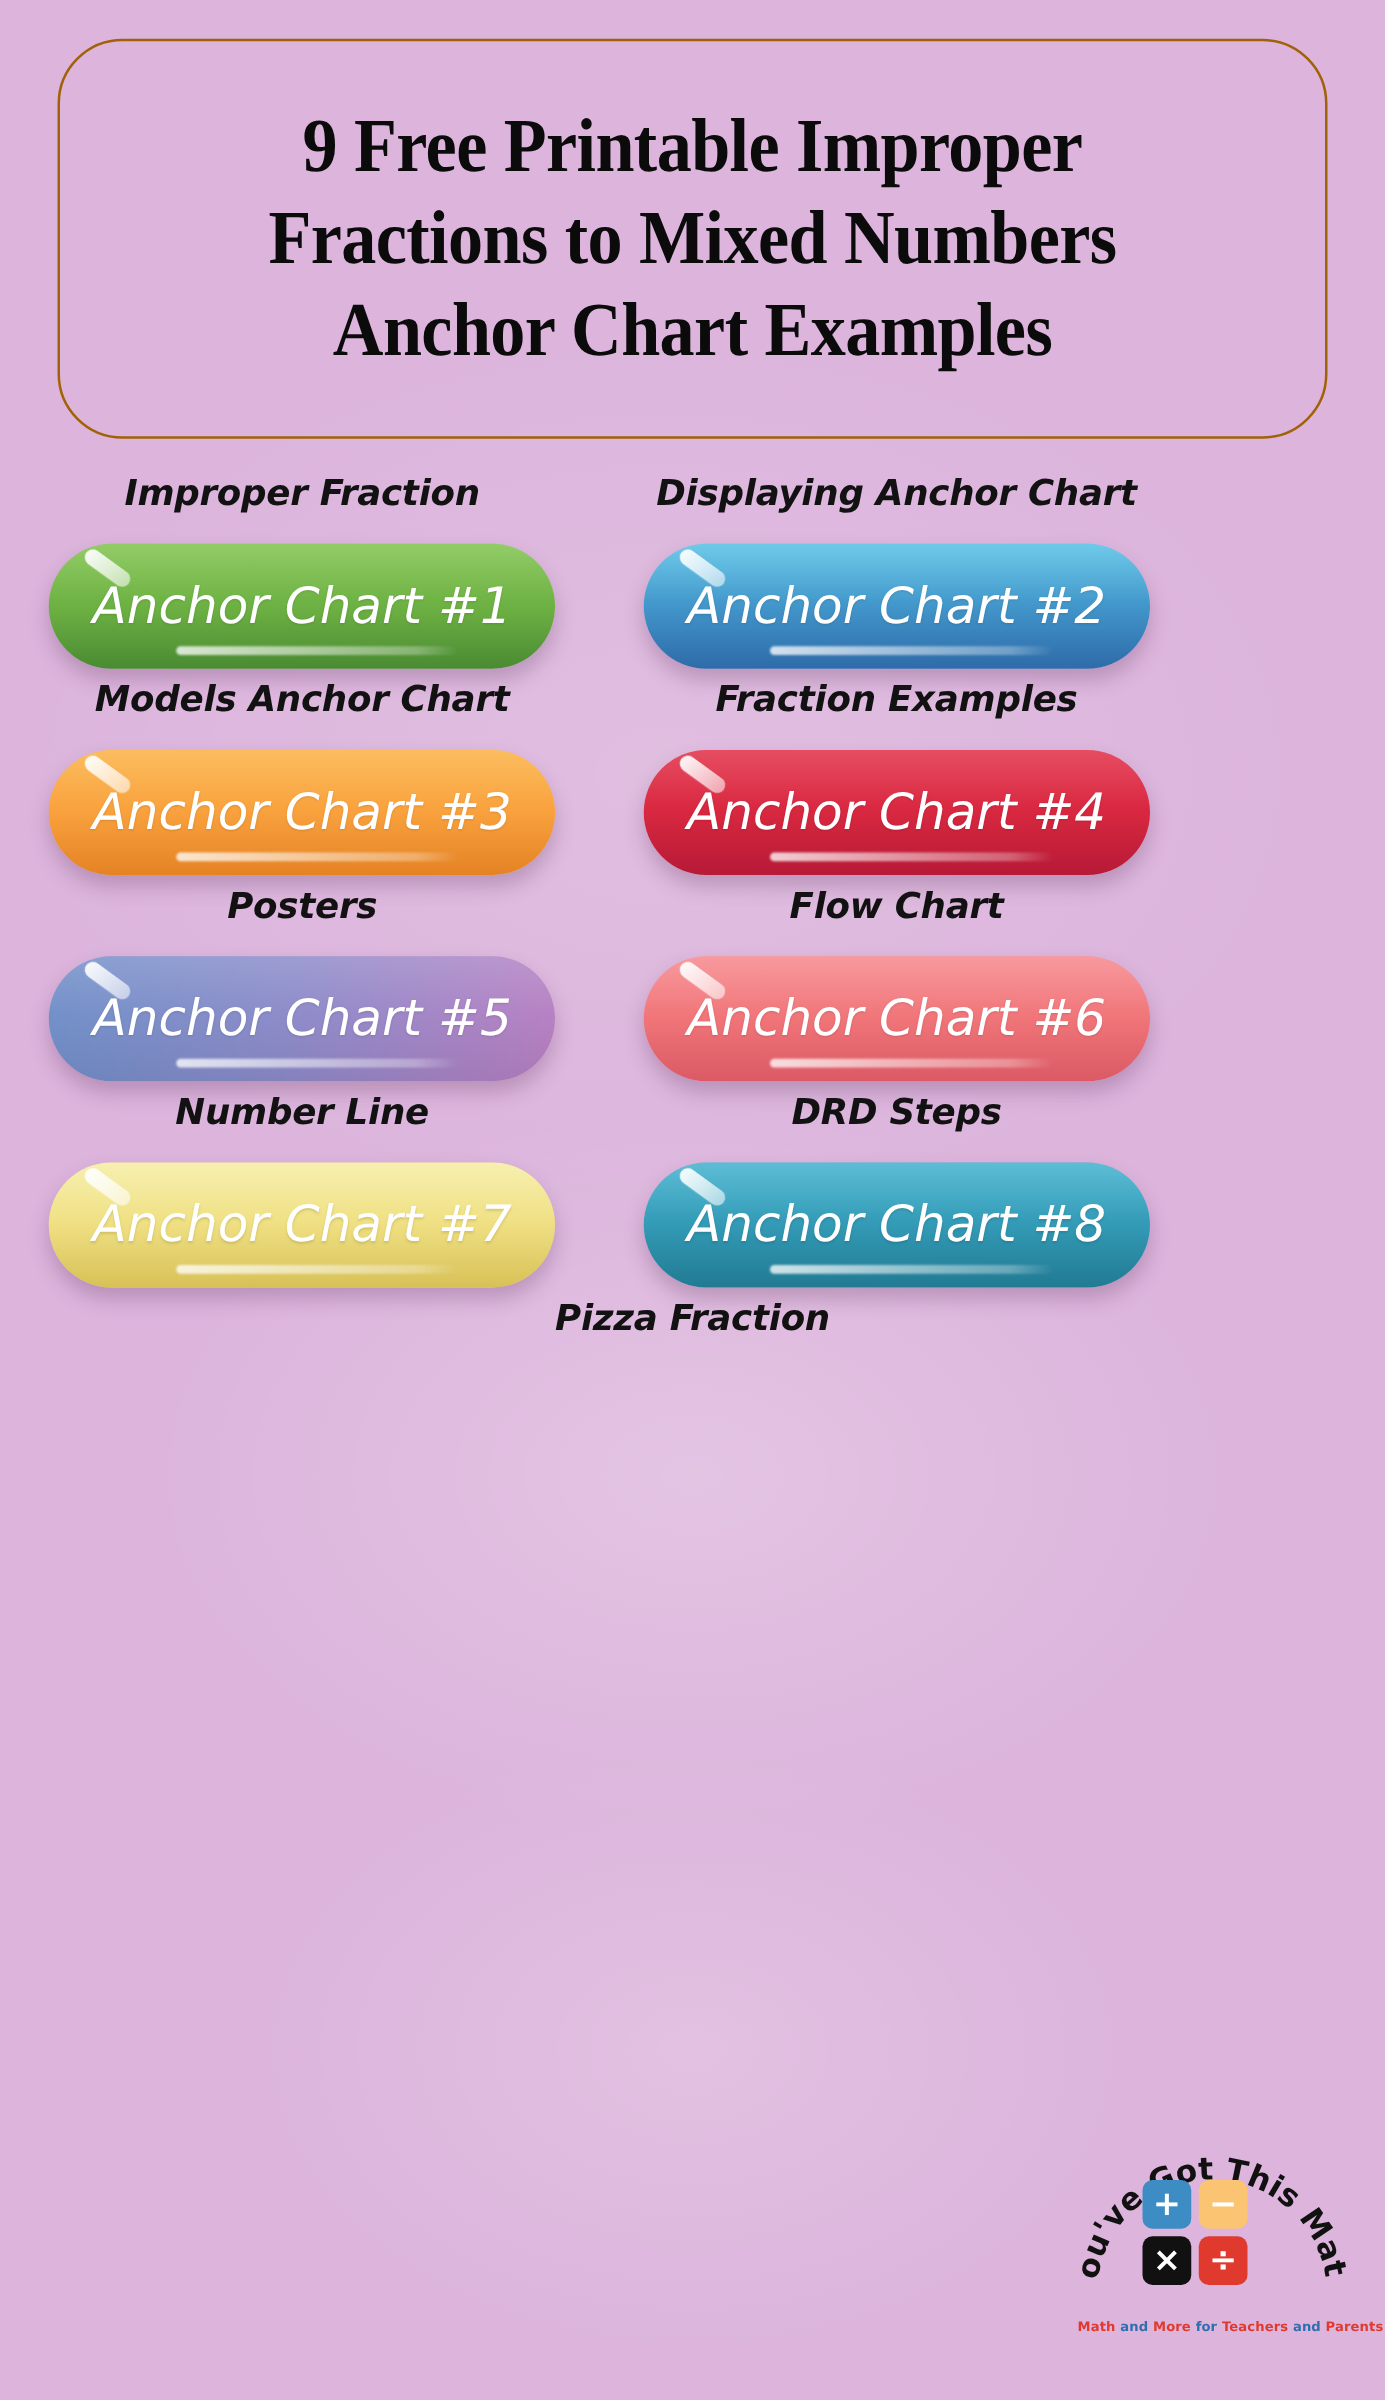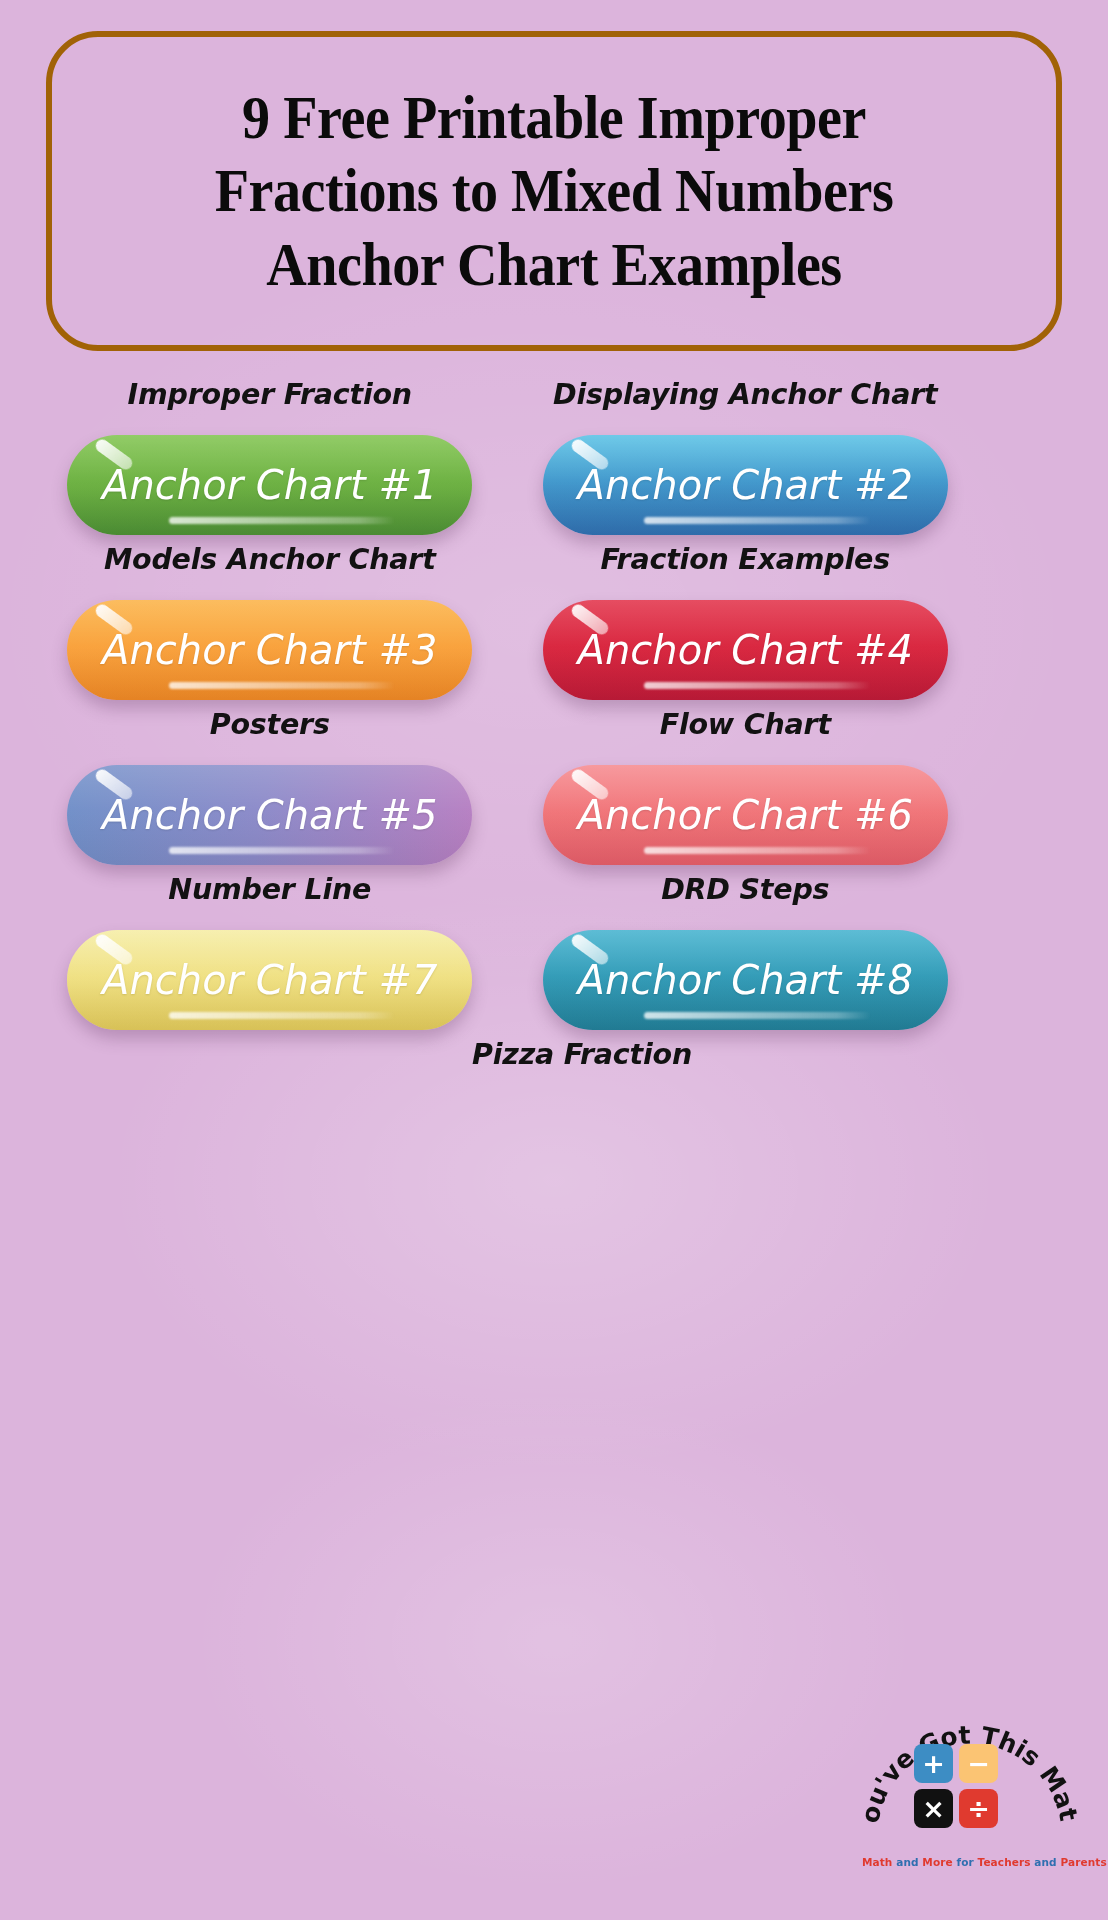--- a/index.html
+++ b/index.html
@@ -24,21 +24,21 @@
     pointer-events: none;
   }
 
   
   .header-box {
     position: absolute;
     left: 46px;
     top: 31px;
     width: 1016px;
     height: 320px;
-    border: 6px solid #a16207;
+    border: 2px solid #a16207;
     border-radius: 52px;
     display: flex;
     align-items: center;
     justify-content: center;
   }
   .header-title {
     font-family: "Liberation Serif", "DejaVu Serif", serif;
     font-weight: bold;
     font-size: 61px;
     line-height: 1.2;
@@ -54,21 +54,20 @@
     position: absolute;
     left: 0;
     top: 378px;
     width: 1108px;
   }
   .row {
     display: flex;
     width: 937px;
     justify-content: flex-start;
     margin-bottom: 8px;
-    margin-left: 28px;
   }
   .cell {
     width: 492px;
     display: flex;
     flex-direction: column;
     align-items: center;
   }
   .cell.left  { margin-left: 22px; }
   .cell.right { margin-left: 36px; }
   .cell.center { margin-left: 308px; }

